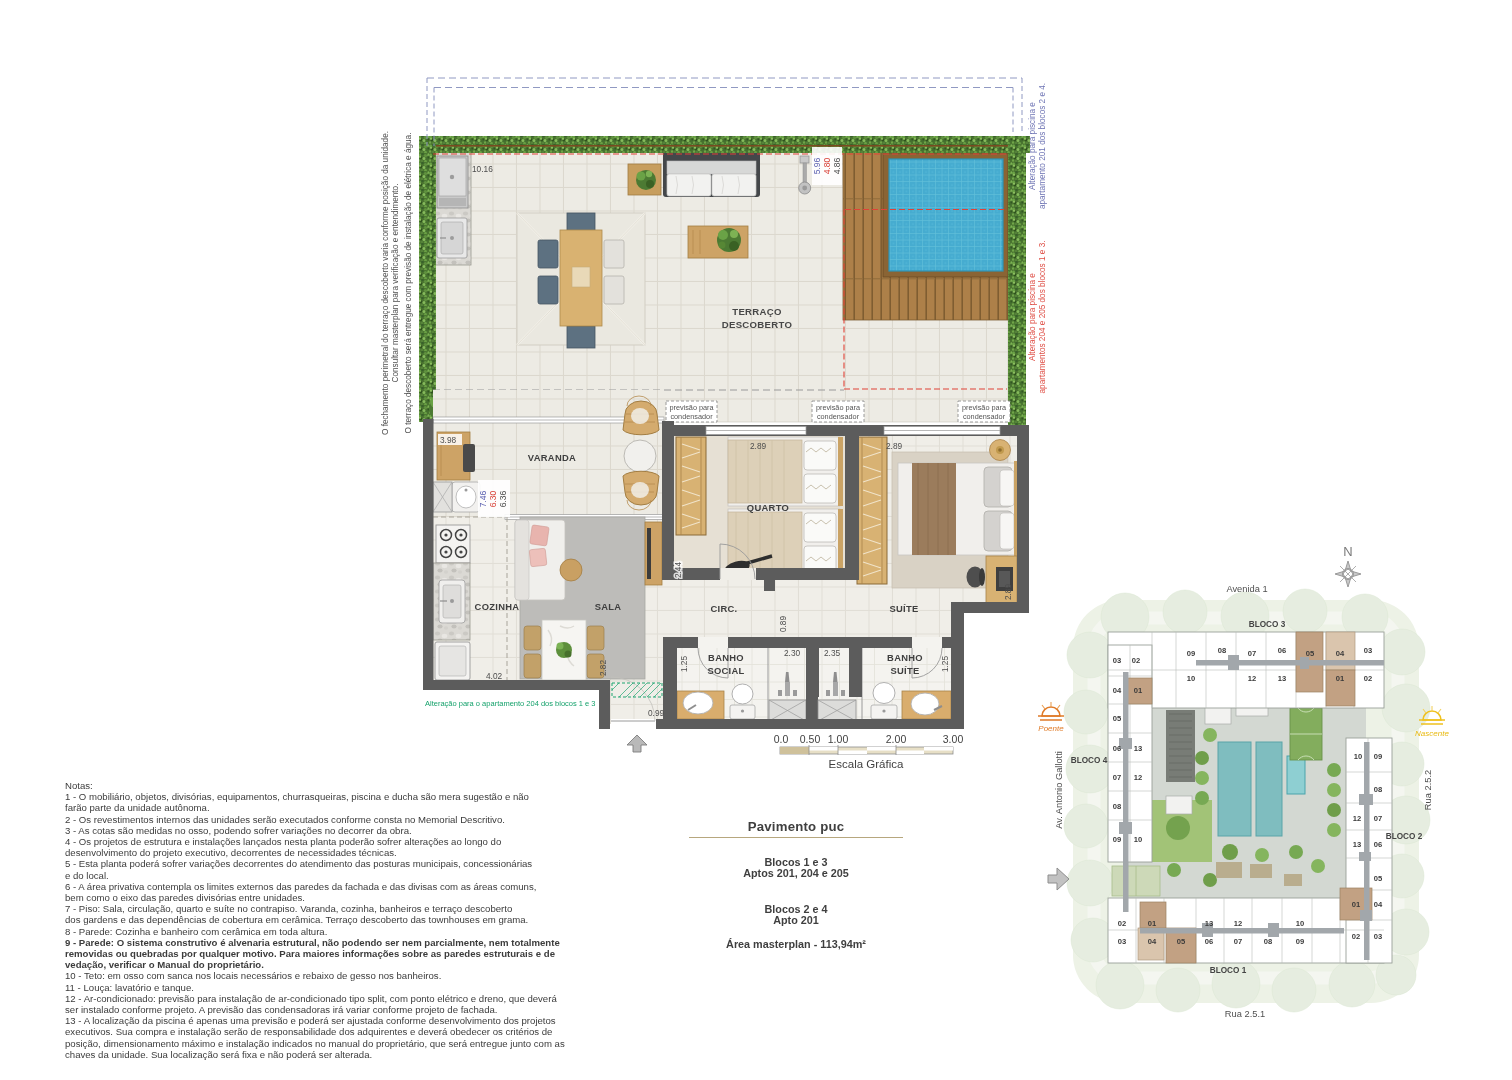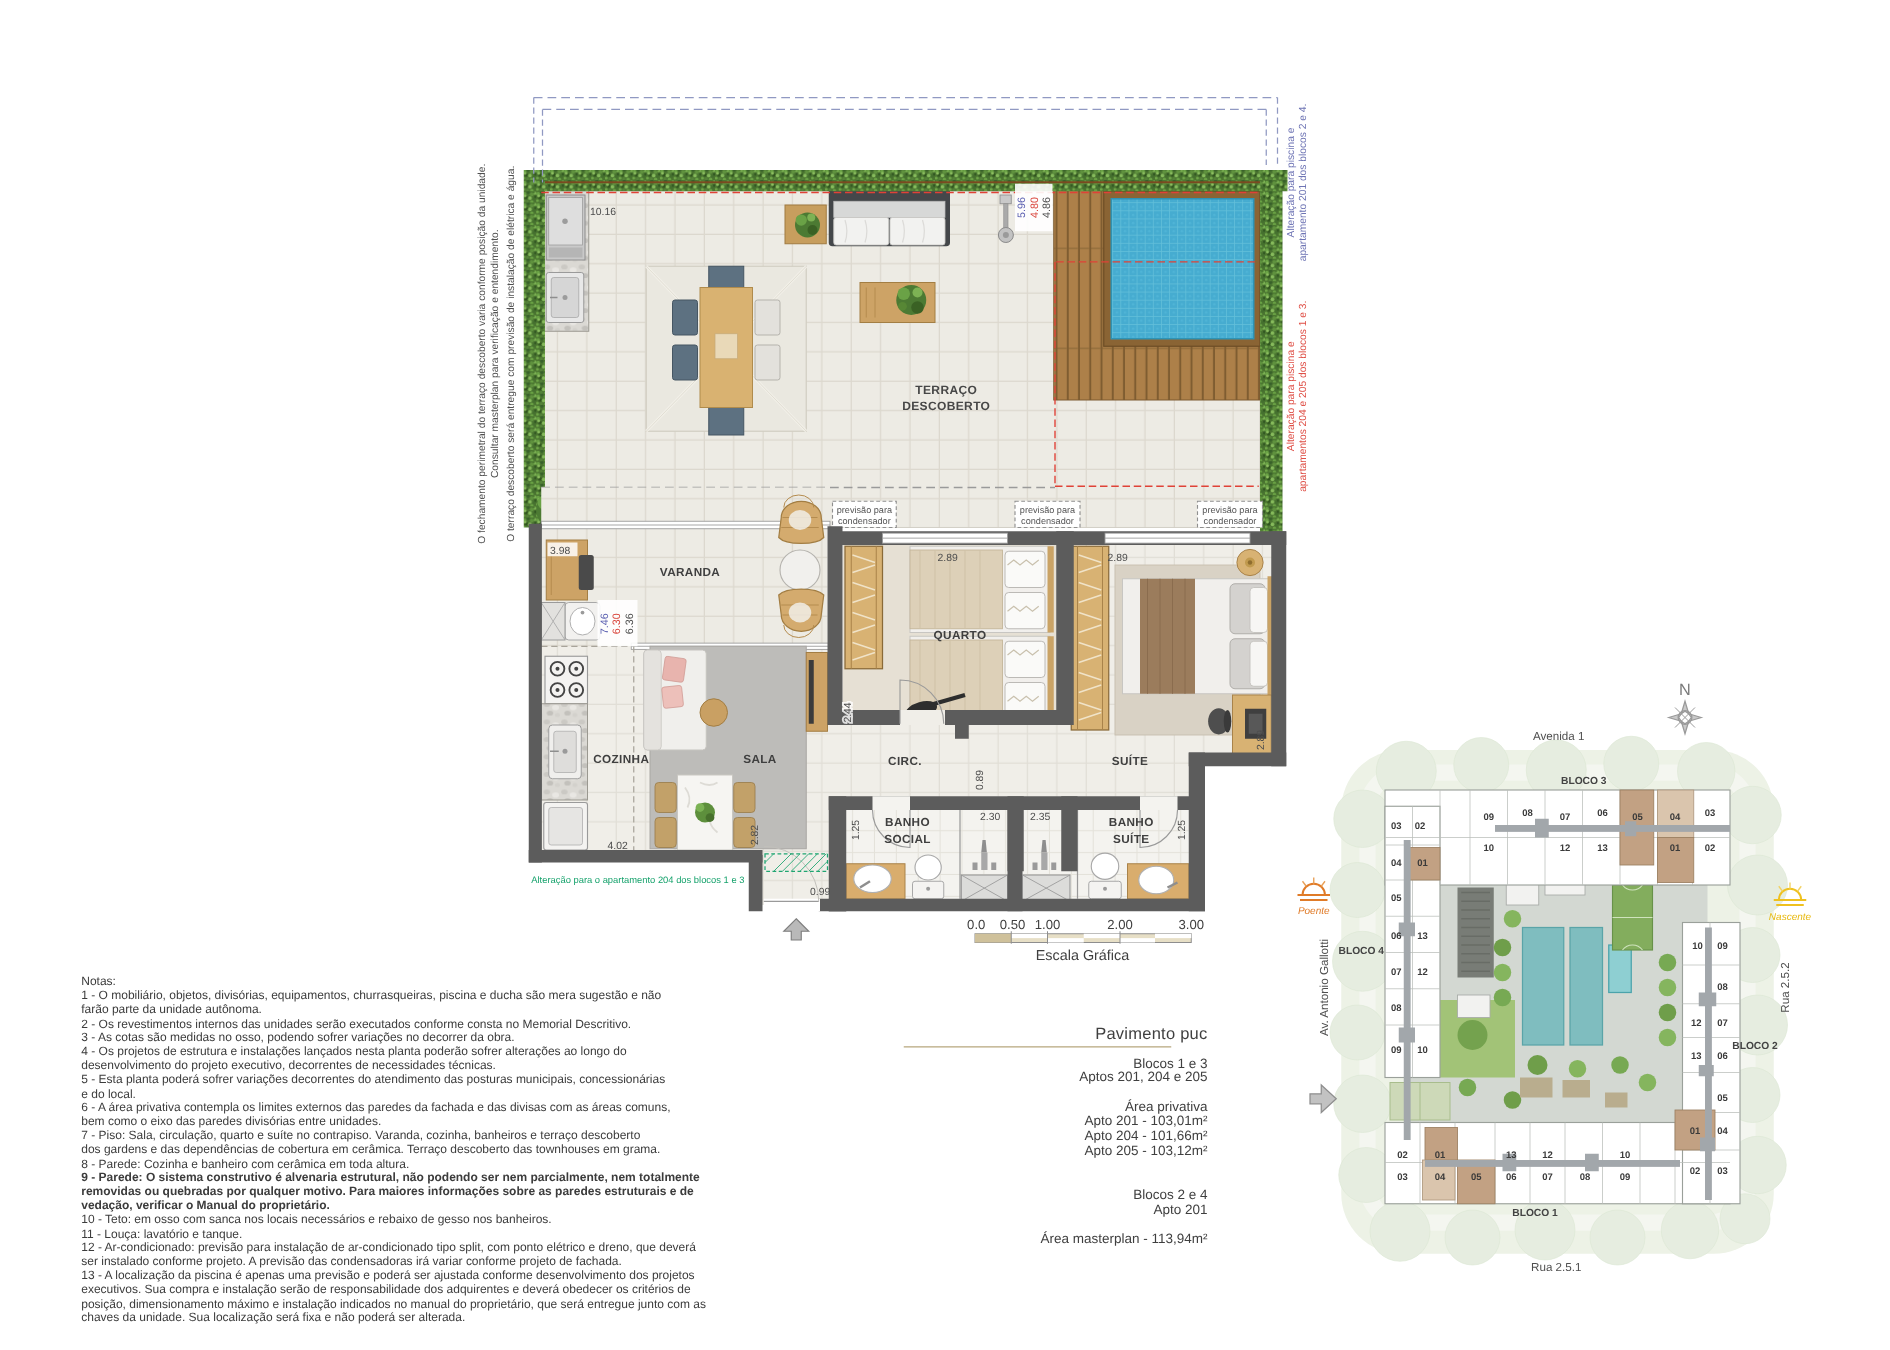--- a/index.html
+++ b/index.html
@@ -1,19 +1,19 @@
 <!DOCTYPE html>
 <html><head>
 <meta charset="utf-8">
 <style>
 html,body{margin:0;padding:0;background:#ffffff;}
 #page{position:relative;width:1512px;height:1080px;background:#ffffff;overflow:hidden;font-family:"Liberation Sans",sans-serif;}
 #plansvg{position:absolute;left:0;top:0;}
 .notes{position:absolute;left:65px;top:780px;width:515px;font-size:9.6px;line-height:11.2px;color:#3c3c3c;white-space:nowrap;letter-spacing:0px;}
-.pav{position:absolute;left:694px;top:821px;width:272px;text-align:right;color:#3f3f3f;font-weight:normal;font-size:10.8px;line-height:11.6px;}
+.pav{position:absolute;left:660px;top:821px;width:272px;text-align:center;color:#3f3f3f;font-weight:bold;font-size:10.8px;line-height:11.6px;}
 .pav .title{font-size:13.2px;letter-spacing:0.2px;}
 .pav hr{border:none;border-top:1.6px solid #b7a77e;margin:4px 29px 0 29px;}
 </style>
 </head>
 <body>
 <div id="page">
 <svg id="plansvg" width="1512" height="1080" viewBox="0 0 1512 1080">
 <defs>
 <pattern id="ttile" width="23.5" height="23.5" patternUnits="userSpaceOnUse">
   <rect width="23.5" height="23.5" fill="#edebe4"></rect>
@@ -844,18 +844,17 @@
 12 - Ar-condicionado: previsão para instalação de ar-condicionado tipo split, com ponto elétrico e dreno, que deverá<br>
 ser instalado conforme projeto. A previsão das condensadoras irá variar conforme projeto de fachada.<br>
 13 - A localização da piscina é apenas uma previsão e poderá ser ajustada conforme desenvolvimento dos projetos<br>
 executivos. Sua compra e instalação serão de responsabilidade dos adquirentes e deverá obedecer os critérios de<br>
 posição, dimensionamento máximo e instalação indicados no manual do proprietário, que será entregue junto com as<br>
 chaves da unidade. Sua localização será fixa e não poderá ser alterada.</div>
 
 <div class="pav">
 <div class="title">Pavimento puc</div>
 <hr>
-<div style="margin-top:8px">Blocos 1 e 3<br>Aptos 201, 204 e 205</div>
-<div style="margin-top:12px">Área privativa<br>Apto 201 - 103,01m²<br>Apto 204 - 101,66m²<br>Apto 205 - 103,12m²</div>
+<div style="margin-top:19px">Blocos 1 e 3<br>Aptos 201, 204 e 205</div>
 <div style="margin-top:24px">Blocos 2 e 4<br>Apto 201</div>
 <div style="margin-top:12px">Área masterplan - 113,94m²</div>
 </div>
 </div>
 
 </body></html>

